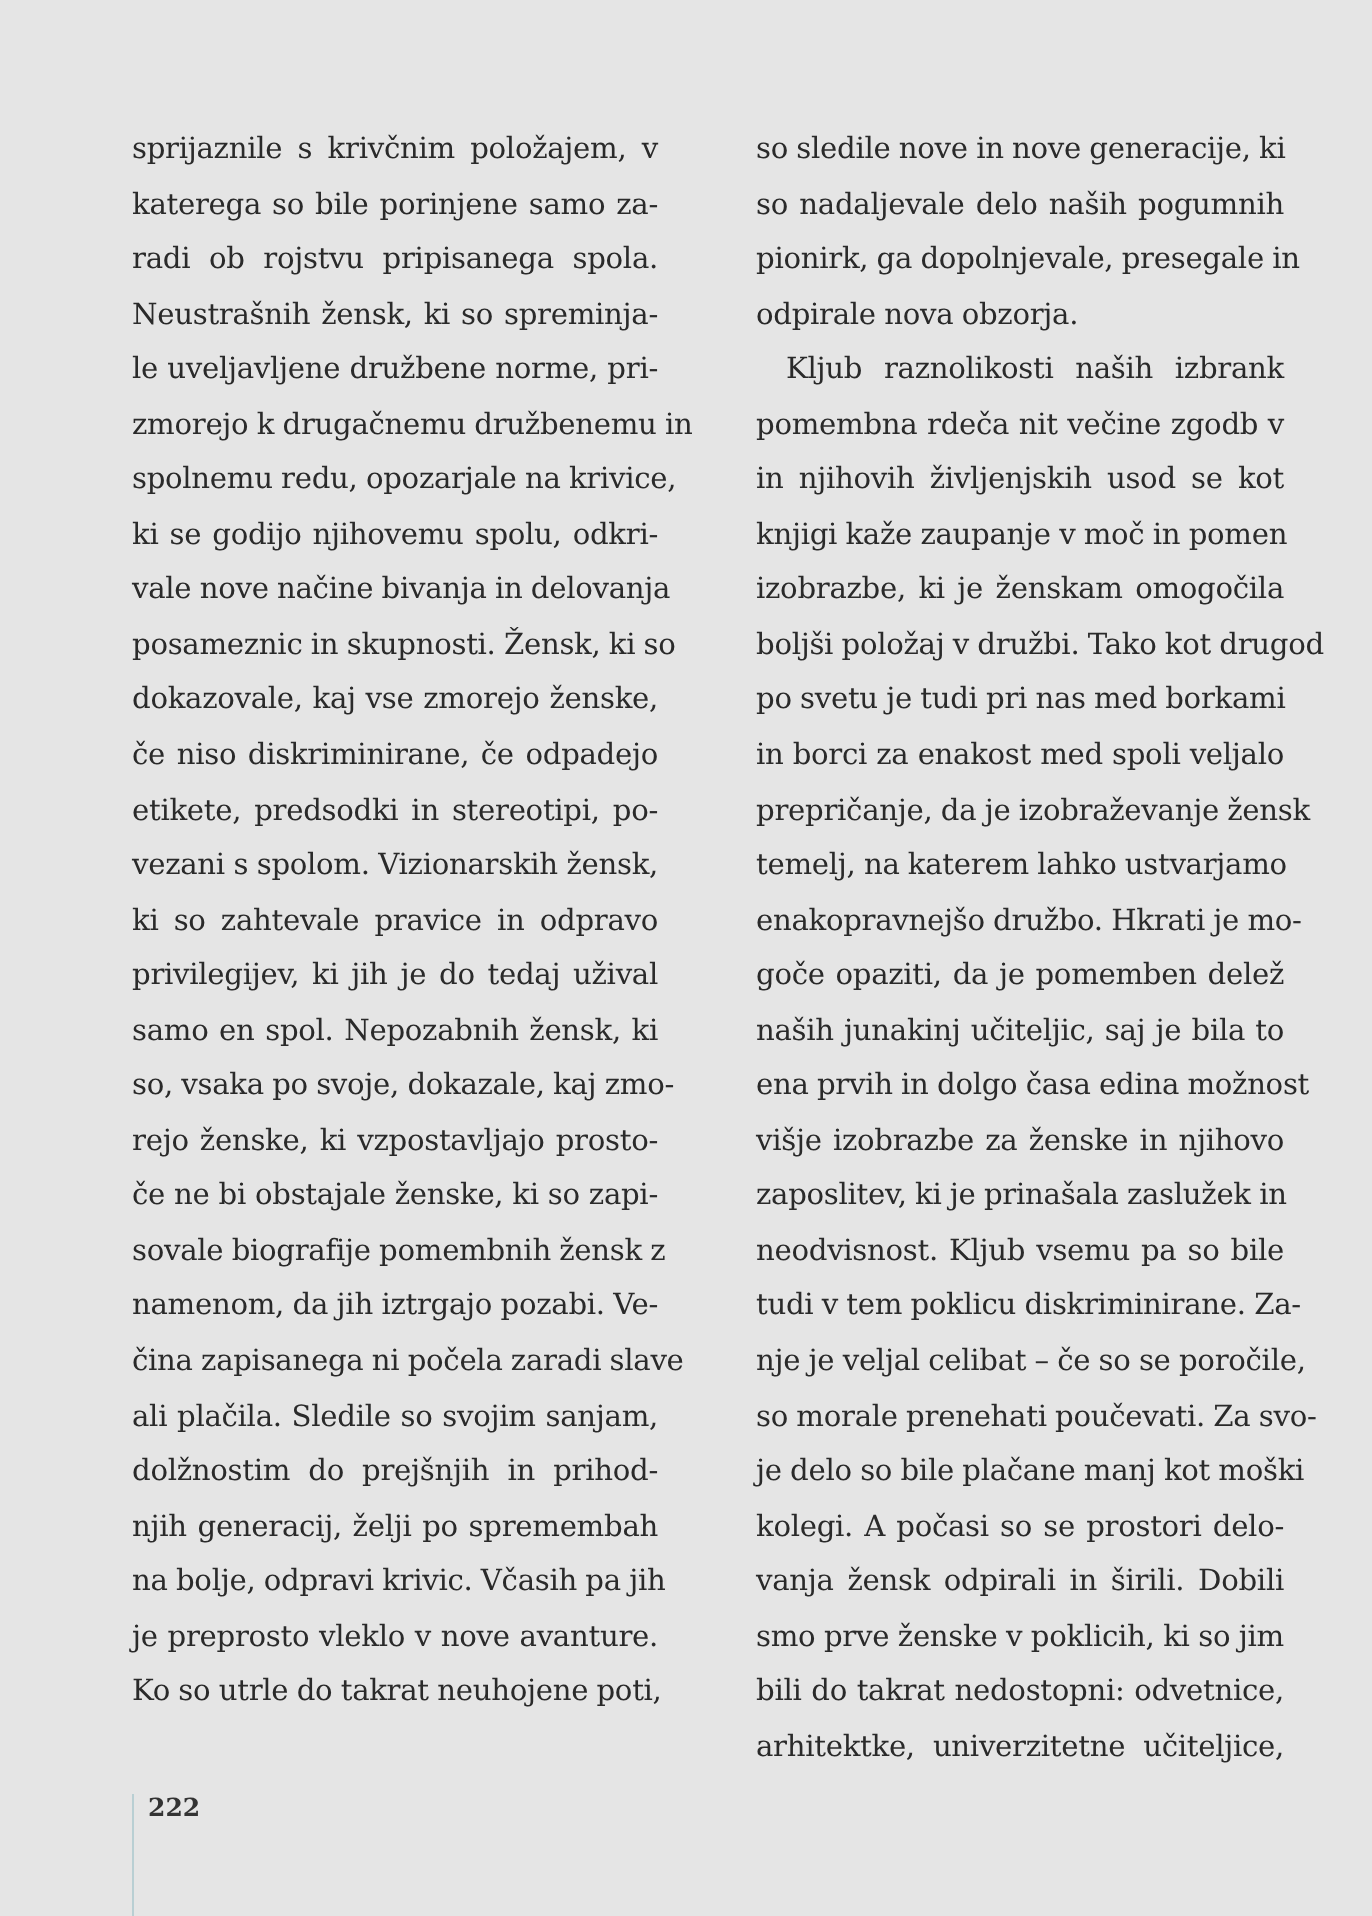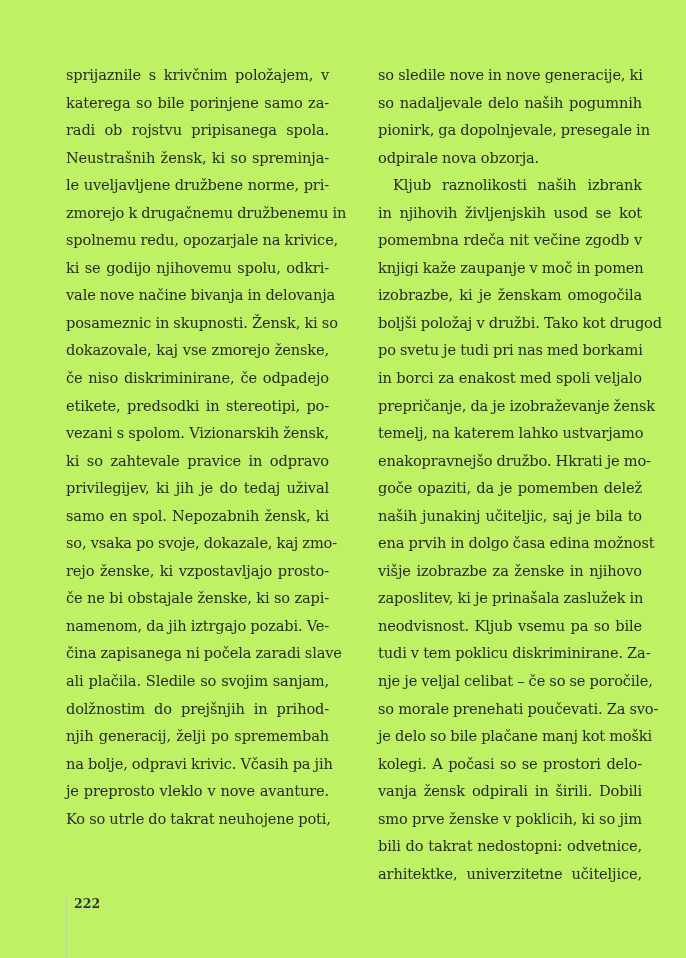--- a/index.html
+++ b/index.html
@@ -13,21 +13,21 @@
       position: relative;
       overflow: hidden;
       font-family: "DejaVu Serif", "Liberation Serif", serif;
       color: #2a2a2a;
     }
     .page {
       position: absolute;
       left: 0; top: 0;
       width: 686px;
       height: 958px;
-      background: #bef264;
+      background: #e5e5e5;
     }
     .column {
       position: absolute;
       top: 61px;
       font-size: 14.6px;
       line-height: 27.55px;
       letter-spacing: -0.15px;
       word-spacing: -0.3px;
     }
     .col-left {
@@ -90,37 +90,38 @@
       <span class="line">dokazovale, kaj vse zmorejo ženske,</span>
       <span class="line">če niso diskriminirane, če odpadejo</span>
       <span class="line">etikete, predsodki in stereotipi, po-</span>
       <span class="line">vezani s spolom. Vizionarskih žensk,</span>
       <span class="line">ki so zahtevale pravice in odpravo</span>
       <span class="line">privilegijev, ki jih je do tedaj užival</span>
       <span class="line">samo en spol. Nepozabnih žensk, ki</span>
       <span class="line">so, vsaka po svoje, dokazale, kaj zmo-</span>
       <span class="line">rejo ženske, ki vzpostavljajo prosto-</span>
       <span class="line">če ne bi obstajale ženske, ki so zapi-</span>
+      <span class="line">sovale biografije pomembnih žensk z</span>
       <span class="line">namenom, da jih iztrgajo pozabi. Ve-</span>
       <span class="line">čina zapisanega ni počela zaradi slave</span>
       <span class="line">ali plačila. Sledile so svojim sanjam,</span>
       <span class="line">dolžnostim do prejšnjih in prihod-</span>
       <span class="line">njih generacij, želji po spremembah</span>
       <span class="line">na bolje, odpravi krivic. Včasih pa jih</span>
       <span class="line">je preprosto vleklo v nove avanture.</span>
       <span class="line">Ko so utrle do takrat neuhojene poti,</span>
     </div>
   <div class="column col-right">
       <span class="line">so sledile nove in nove generacije, ki</span>
       <span class="line">so nadaljevale delo naših pogumnih</span>
       <span class="line">pionirk, ga dopolnjevale, presegale in</span>
       <span class="line last">odpirale nova obzorja.</span>
       <span class="line indent">Kljub raznolikosti naših izbrank</span>
+      <span class="line">pomembna rdeča nit večine zgodb v</span>
       <span class="line">in njihovih življenjskih usod se kot</span>
-      <span class="line">pomembna rdeča nit večine zgodb v</span>
       <span class="line">knjigi kaže zaupanje v moč in pomen</span>
       <span class="line">izobrazbe, ki je ženskam omogočila</span>
       <span class="line">boljši položaj v družbi. Tako kot drugod</span>
       <span class="line">po svetu je tudi pri nas med borkami</span>
       <span class="line">in borci za enakost med spoli veljalo</span>
       <span class="line">prepričanje, da je izobraževanje žensk</span>
       <span class="line">temelj, na katerem lahko ustvarjamo</span>
       <span class="line">enakopravnejšo družbo. Hkrati je mo-</span>
       <span class="line">goče opaziti, da je pomemben delež</span>
       <span class="line">naših junakinj učiteljic, saj je bila to</span>

